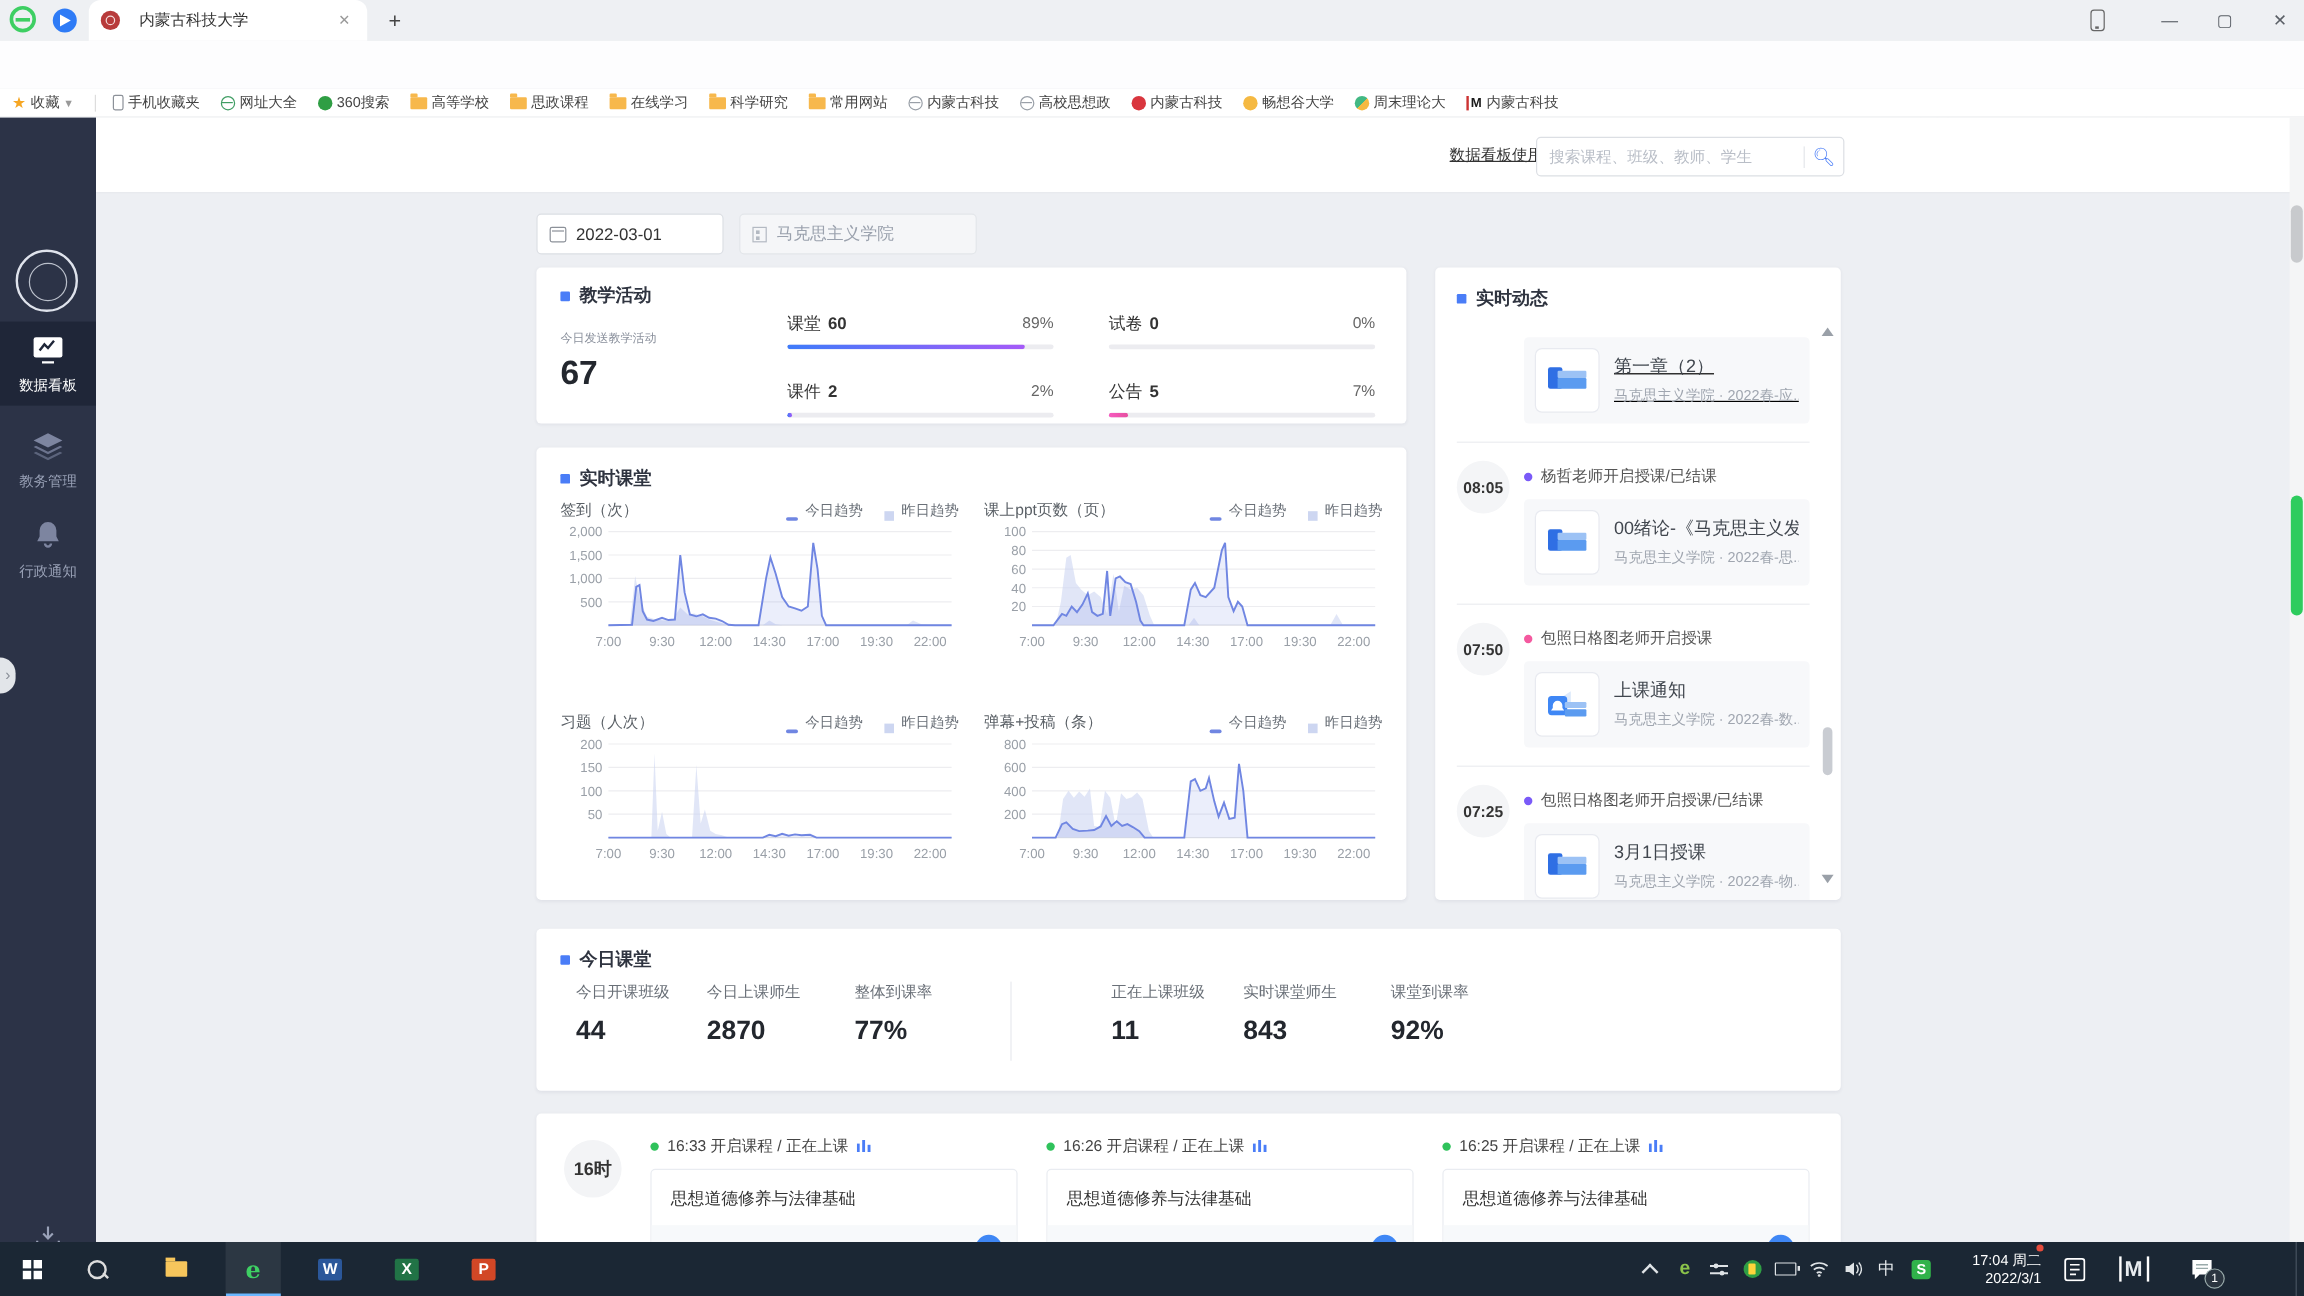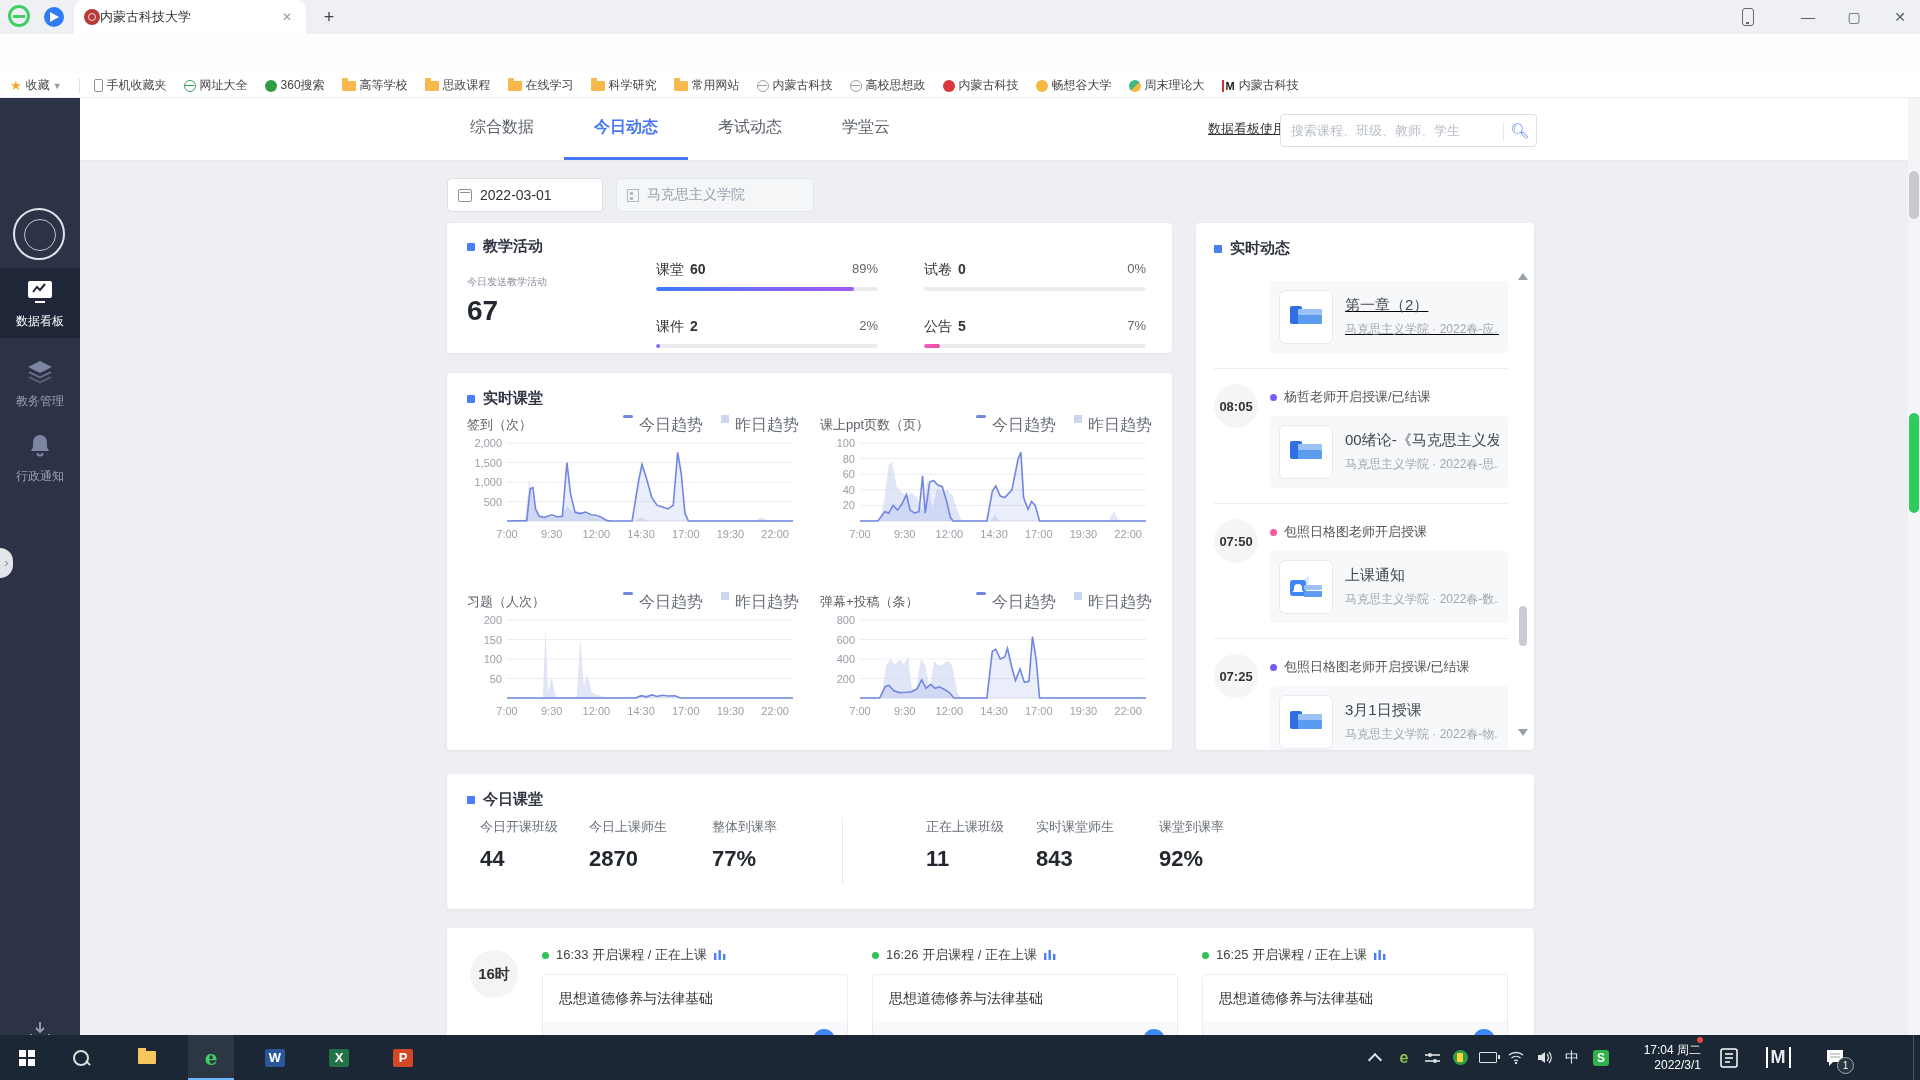--- a/index.html
+++ b/index.html
@@ -7,21 +7,21 @@
   .abs{position:absolute}
   
   #tabstrip{left:0;top:0;width:1920px;height:34px;background:#eef0f3;border-bottom:1px solid #e3e5e8}
   #browser-logo{left:8px;top:5px;width:22px;height:22px;border:3px solid #3ecf63;border-radius:50%;box-sizing:border-box}
   #browser-logo::after{content:"";position:absolute;left:2px;top:7px;width:12px;height:3px;background:#3ecf63}
   #quick-icon{left:44px;top:7px;width:20px;height:20px;border-radius:50%;background:#2e7bf6}
   #quick-icon::after{content:"";position:absolute;left:6px;top:5px;border-left:9px solid #fff;border-top:5px solid transparent;border-bottom:5px solid transparent}
   #tab{left:74px;top:0;width:232px;height:34px;background:#fff;border-radius:10px 10px 0 0;display:flex;align-items:center;padding:0 10px;box-sizing:border-box}
   .favicon{width:16px;height:16px;border-radius:50%;background:#b83b3b;flex:0 0 16px;position:relative}
   .favicon::after{content:"";position:absolute;left:4px;top:4px;width:8px;height:8px;border-radius:50%;border:1.5px solid #f4dcdc;box-sizing:border-box}
-  #tab-title{font-size:13px;color:#333;margin-left:0;flex:1;white-space:nowrap;overflow:hidden}
+  #tab-title{font-size:13px;color:#333;margin-left:16px;flex:1;white-space:nowrap;overflow:hidden}
   #tab-close{color:#999;font-size:12px;padding:2px 4px}
   #newtab-button{left:318px;top:6px;font-size:18px;color:#444;width:22px;height:22px;text-align:center;line-height:22px}
   .winctl{top:0;width:44px;height:34px;text-align:center;line-height:34px;color:#5a5f66;font-size:14px}
   #send-phone-icon{left:1742px;top:8px;width:12px;height:18px;border:1.5px solid #666;border-radius:3px;box-sizing:border-box}
   #send-phone-icon::after{content:"";position:absolute;left:3px;bottom:1px;width:3px;height:2px;background:#666}
   #addressbar{left:0;top:34px;width:1920px;height:40px;background:#fdfdfe;border-bottom:1px solid #e6e8ea}
   .navbtn{top:42px;width:26px;height:26px;text-align:center;line-height:26px;font-size:17px;color:#4a4a4a}
   #url-field{left:138px;top:40px;width:1366px;height:28px;background:#f1f3f5;border-radius:14px;display:flex;align-items:center;padding:0 12px;box-sizing:border-box}
   #reader-toggle-icon{width:12px;height:12px;border:2px solid #b7bcc4;border-radius:50%;box-sizing:border-box;margin-right:10px}
   #url-text{font-size:13px;color:#444;margin-left:8px;white-space:nowrap}
@@ -82,21 +82,21 @@
   .ta-row b{margin-left:6px}
   .ta-row .pct{color:#666;font-size:13px}
   .ta-track{margin-top:8px;height:4px;background:#ececf0;border-radius:2px;overflow:hidden}
   .ta-fill{height:4px;border-radius:2px}
   .fill-blue{background:linear-gradient(90deg,#3e7bfa,#a55af8)}
   .fill-pink{background:linear-gradient(90deg,#f75bc0,#e64f9f)}
   
   .chart-block{position:absolute;width:332px}
   .chart-head{display:flex;justify-content:space-between;align-items:center;height:20px}
   .chart-name{font-size:13px;color:#5a6066}
-  .chart-legend{display:flex;align-items:flex-start;font-size:16px;color:#6a7078;gap:6px}
+  .chart-legend{display:flex;align-items:flex-end;font-size:12px;color:#6a7078;gap:6px}
   .leg-dash{width:10px;height:3px;border-radius:2px;background:#7086e2}
   .leg-sq{width:8px;height:8px;background:#cdd6f1;margin-left:12px}
   
   #feed-list{position:absolute;left:0;top:44px;right:0;bottom:0;padding:4px 26px 10px 18px;overflow:hidden}
   .feed-group{display:flex}
   .feed-time-col{width:56px;flex:0 0 56px}
   .feed-time{width:44px;height:44px;border-radius:50%;background:#f4f5f7;color:#333;font-weight:bold;font-size:13px;display:flex;align-items:center;justify-content:center}
   .feed-body{flex:1;min-width:0}
   .feed-event{display:flex;align-items:center;font-size:13px;color:#555;gap:7px;margin-top:4px}
   .feed-dot{width:7px;height:7px;border-radius:50%}
@@ -346,26 +346,20 @@
     <svg width="24" height="24" viewBox="0 0 24 24">
         <path d="M12 3v10M8 9l4 4 4-4" fill="none" stroke="#9aa2b8" stroke-width="1.8"></path>
         <path d="M3 15v4a2 2 0 0 0 2 2h14a2 2 0 0 0 2-2v-4" fill="none" stroke="#9aa2b8" stroke-width="1.8"></path>
       </svg>
   </div>
   <div id="sidebar-avatar" class="abs"></div>
 </div>
 <div id="collapse-handle" class="abs">›</div>
 
 <div id="topnav" class="abs">
-  <div id="nav-tabs">
-      <div class="nav-tab">综合数据</div>
-      <div class="nav-tab active">今日动态</div>
-      <div class="nav-tab">考试动态</div>
-      <div class="nav-tab">学堂云</div>
-    </div>
   <a id="help-link" class="abs">数据看板使用说明</a>
 </div>
 <div id="search-box" class="abs">
   <input id="search-input" placeholder="搜索课程、班级、教师、学生" style="">
   <span id="search-divider"></span>
   <span id="search-icon">🔍︎</span>
 </div>
 
 <div id="date-filter" class="abs inputbox">
   <span class="cal-ic"></span>

